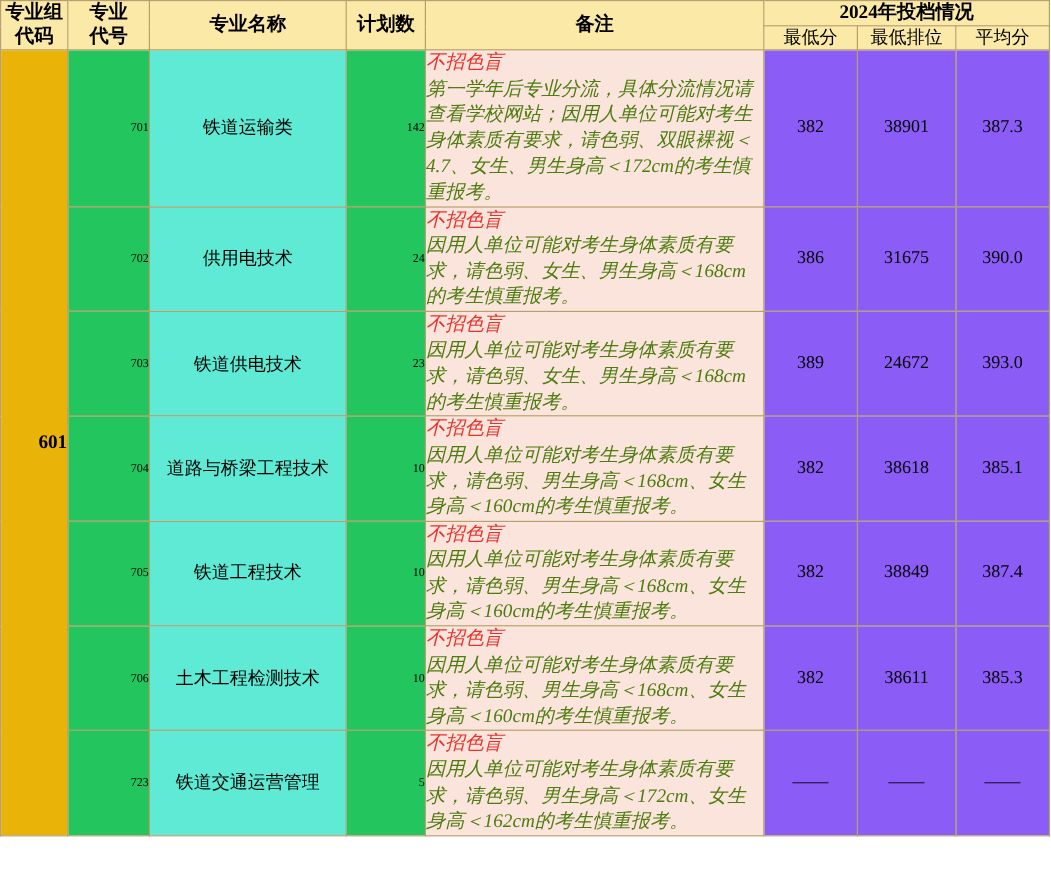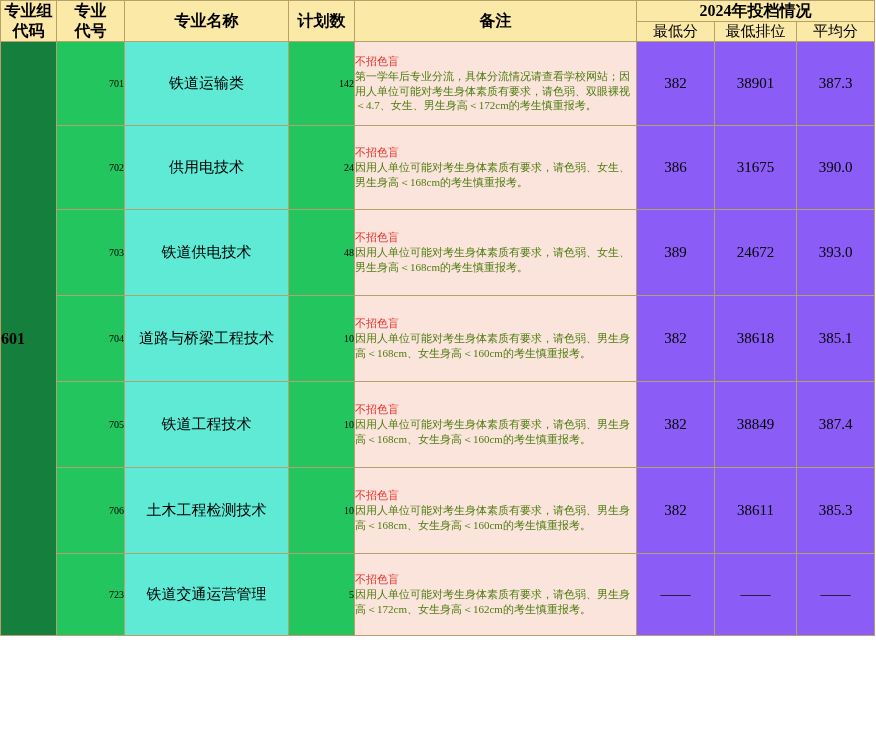--- a/index.html
+++ b/index.html
@@ -40,37 +40,38 @@
     padding: 6px 2px;
     margin-left: 16px;
   }
   .body-cell {
     background: #22c55e;
     text-align: right;
     font-size: 10px;
     padding: 4px 2px;
   }
   .group-cell {
-    background: #15803d;
-    text-align: left;
+    background: #eab308;
+    text-align: right;
     font-size: 16px;
     font-weight: bold;
   }
   .name-cell {
     background: #5eead4;
     text-align: center;
     font-size: 15px;
     padding: 4px 4px;
   }
   .remark-cell {
     background: #fbe4dc;
     text-align: left;
-    font-size: 11px;
+    font-size: 16px;
     line-height: 1.35;
     padding: 5px 6px 5px 6px;
+    font-style: italic;
   }
   .remark-warn {
     color: #e8312a;
     display: block;
   }
   .remark-body {
     display: block;
     color: #4d7c0f;
   }
   .score-cell {
@@ -151,21 +152,21 @@
         <span class="remark-warn">不招色盲</span>
         <span class="remark-body">因用人单位可能对考生身体素质有要求，请色弱、女生、男生身高＜168cm的考生慎重报考。</span>
       </td>
       <td class="score-cell">386</td>
       <td class="score-cell">31675</td>
       <td class="score-cell">390.0</td>
     </tr>
     <tr class="row-h3">
       <td class="body-cell">703</td>
       <td class="name-cell">铁道供电技术</td>
-      <td class="body-cell">48</td>
+      <td class="body-cell">23</td>
       <td class="remark-cell">
         <span class="remark-warn">不招色盲</span>
         <span class="remark-body">因用人单位可能对考生身体素质有要求，请色弱、女生、男生身高＜168cm的考生慎重报考。</span>
       </td>
       <td class="score-cell">389</td>
       <td class="score-cell">24672</td>
       <td class="score-cell">393.0</td>
     </tr>
     <tr class="row-h4">
       <td class="body-cell">704</td>

